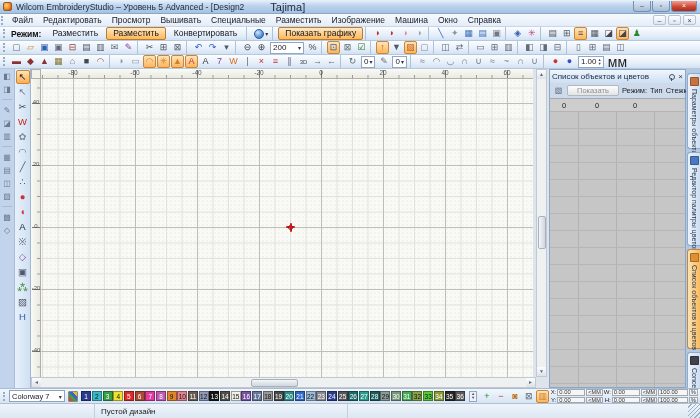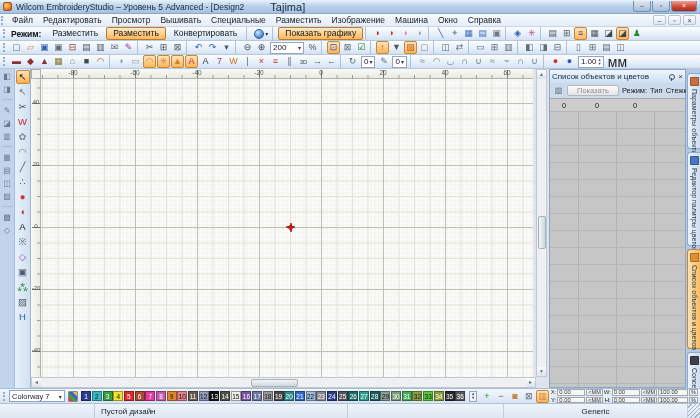--- a/index.html
+++ b/index.html
@@ -885,15 +885,14 @@
         <span class="cfield c3">100.00</span>
         <span class="cbtn">%</span>
       </span>
     </span>
 </div>
 
 <div class="statusbar">
   <span class="scell sc1"></span>
   <span class="scell sc2">Пустой дизайн</span>
   <span class="scell sc3"></span>
-  <span class="scell sc4">Generic</span>
   <span class="grip"></span>
 </div>
 
 </body></html>

